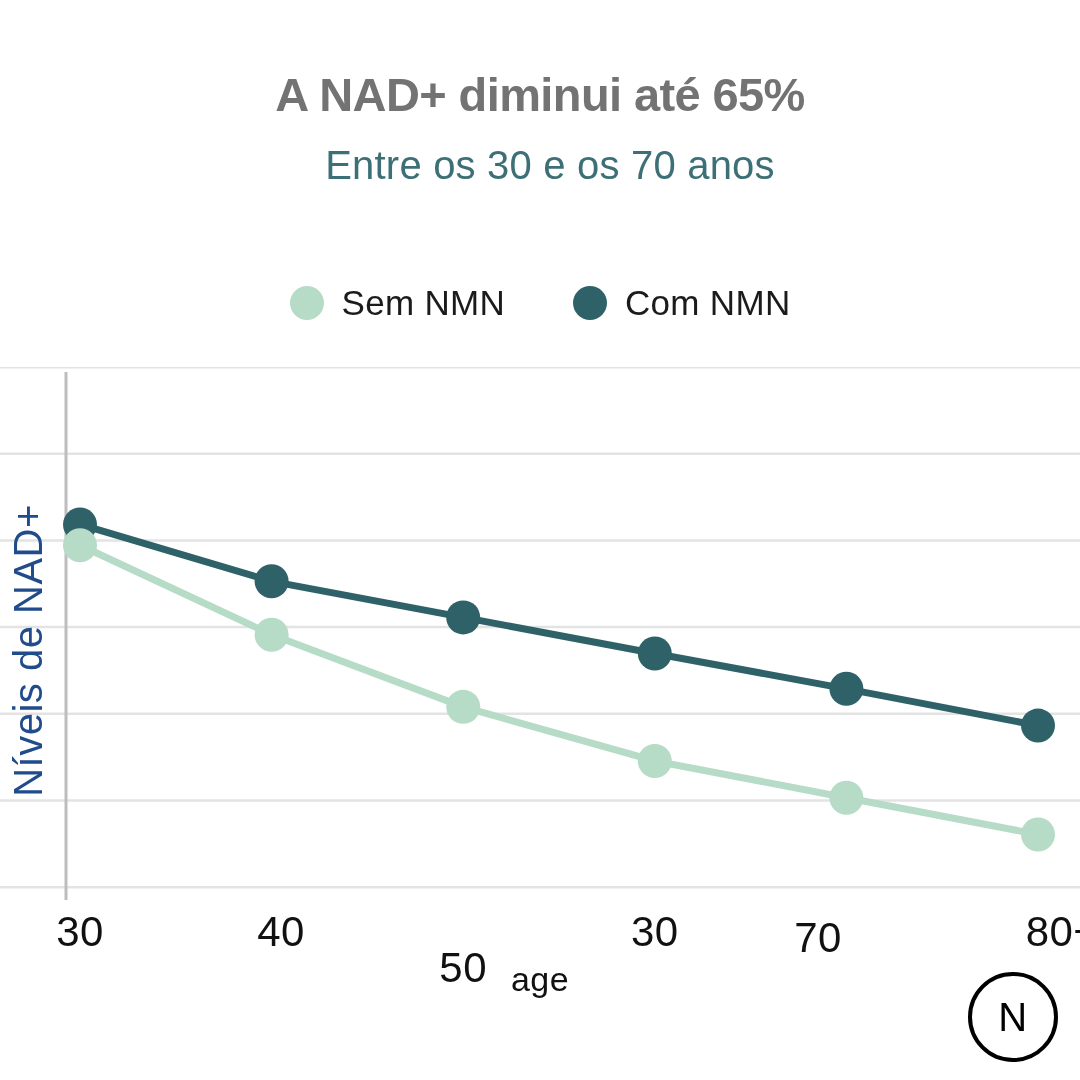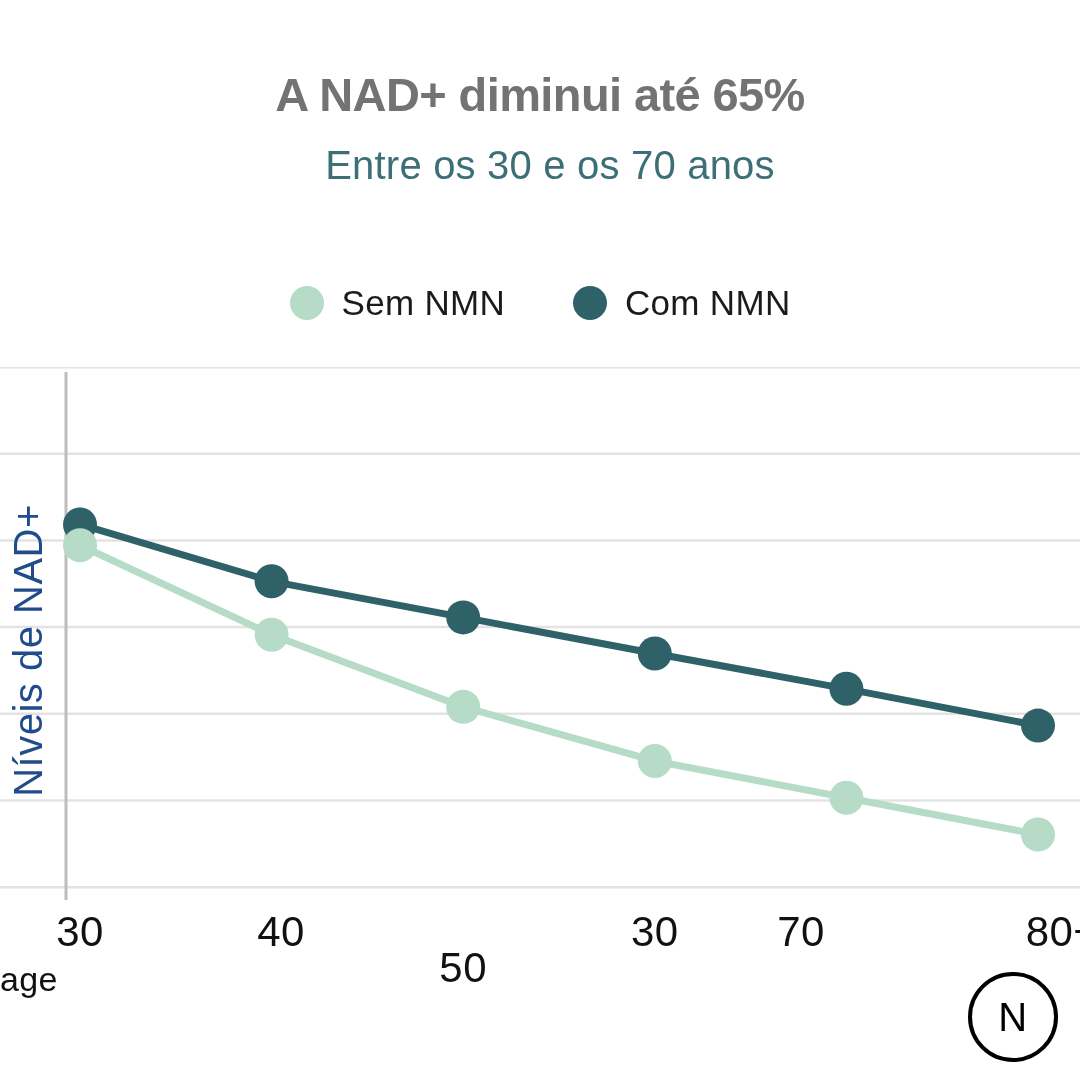--- a/index.html
+++ b/index.html
@@ -115,21 +115,21 @@
     font-weight: 300;
     color: #111111;
     letter-spacing: 0.5px;
     white-space: nowrap;
   }
   #x-axis-label {
     position: absolute;
     top: 960px;
     left: 0;
     width: 1080px;
-    text-align: left;
+    text-align: center;
     font-size: 34px;
     font-weight: 300;
     color: #111111;
     letter-spacing: 0.4px;
   }
 
   
   #brand-badge {
     position: absolute;
     right: 22px;
@@ -202,21 +202,21 @@
   </svg>
 </div>
 
 <div id="y-axis-label">Níveis de NAD+</div>
 
 <div id="x-ticks">
     <div class="x-tick" style="left: 80px;">30</div>
     <div class="x-tick" style="left: 281px;">40</div>
     <div class="x-tick" style="left: 463.2px; margin-top: 36px;">50</div>
     <div class="x-tick" style="left: 654.8px;">30</div>
-    <div class="x-tick" style="left: 801px;">70</div>
+    <div class="x-tick" style="left: 818px; margin-top: 6px;">70</div>
     <div class="x-tick" style="left: 1038px; margin-left: 24px;">80+</div>
   </div>
 
 <div id="x-axis-label">age</div>
 
 <div id="brand-badge">
   <span id="brand-badge-letter">N</span>
 </div>
 
 </body></html>

